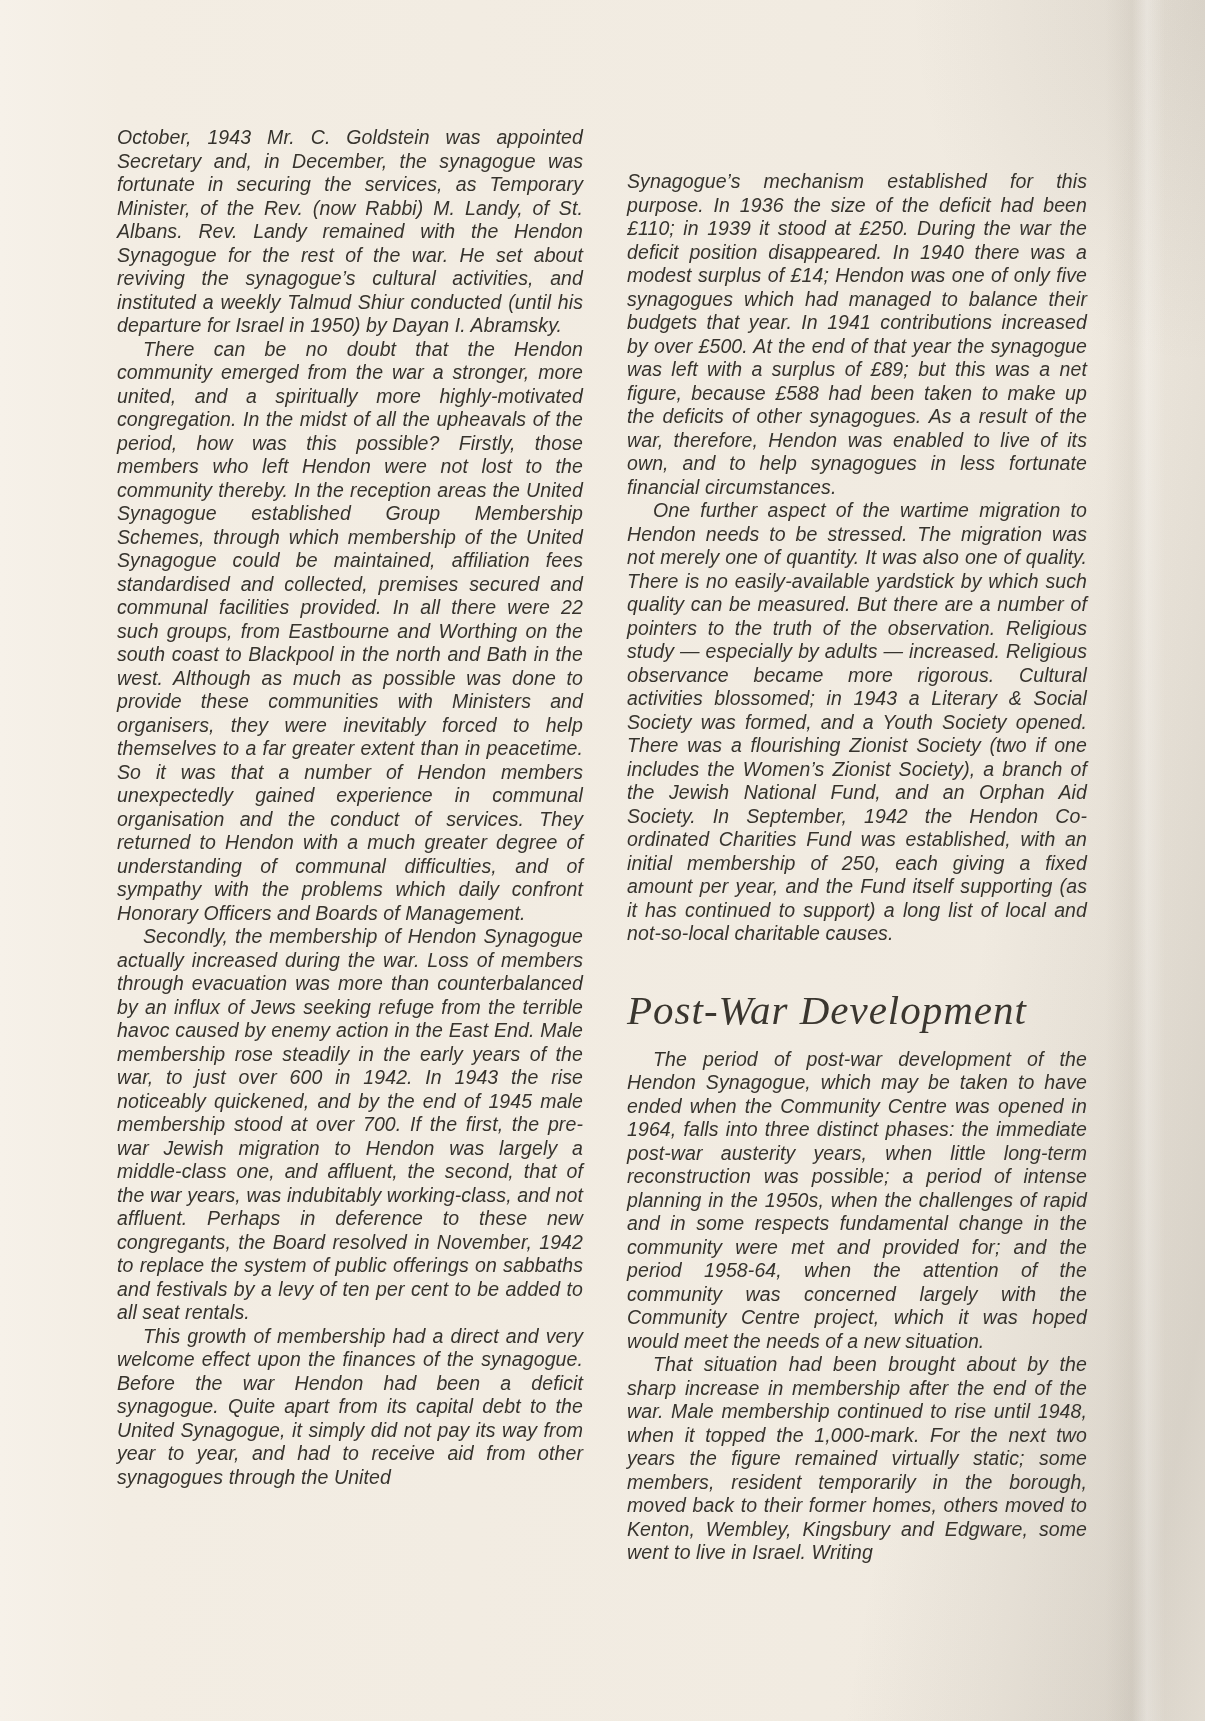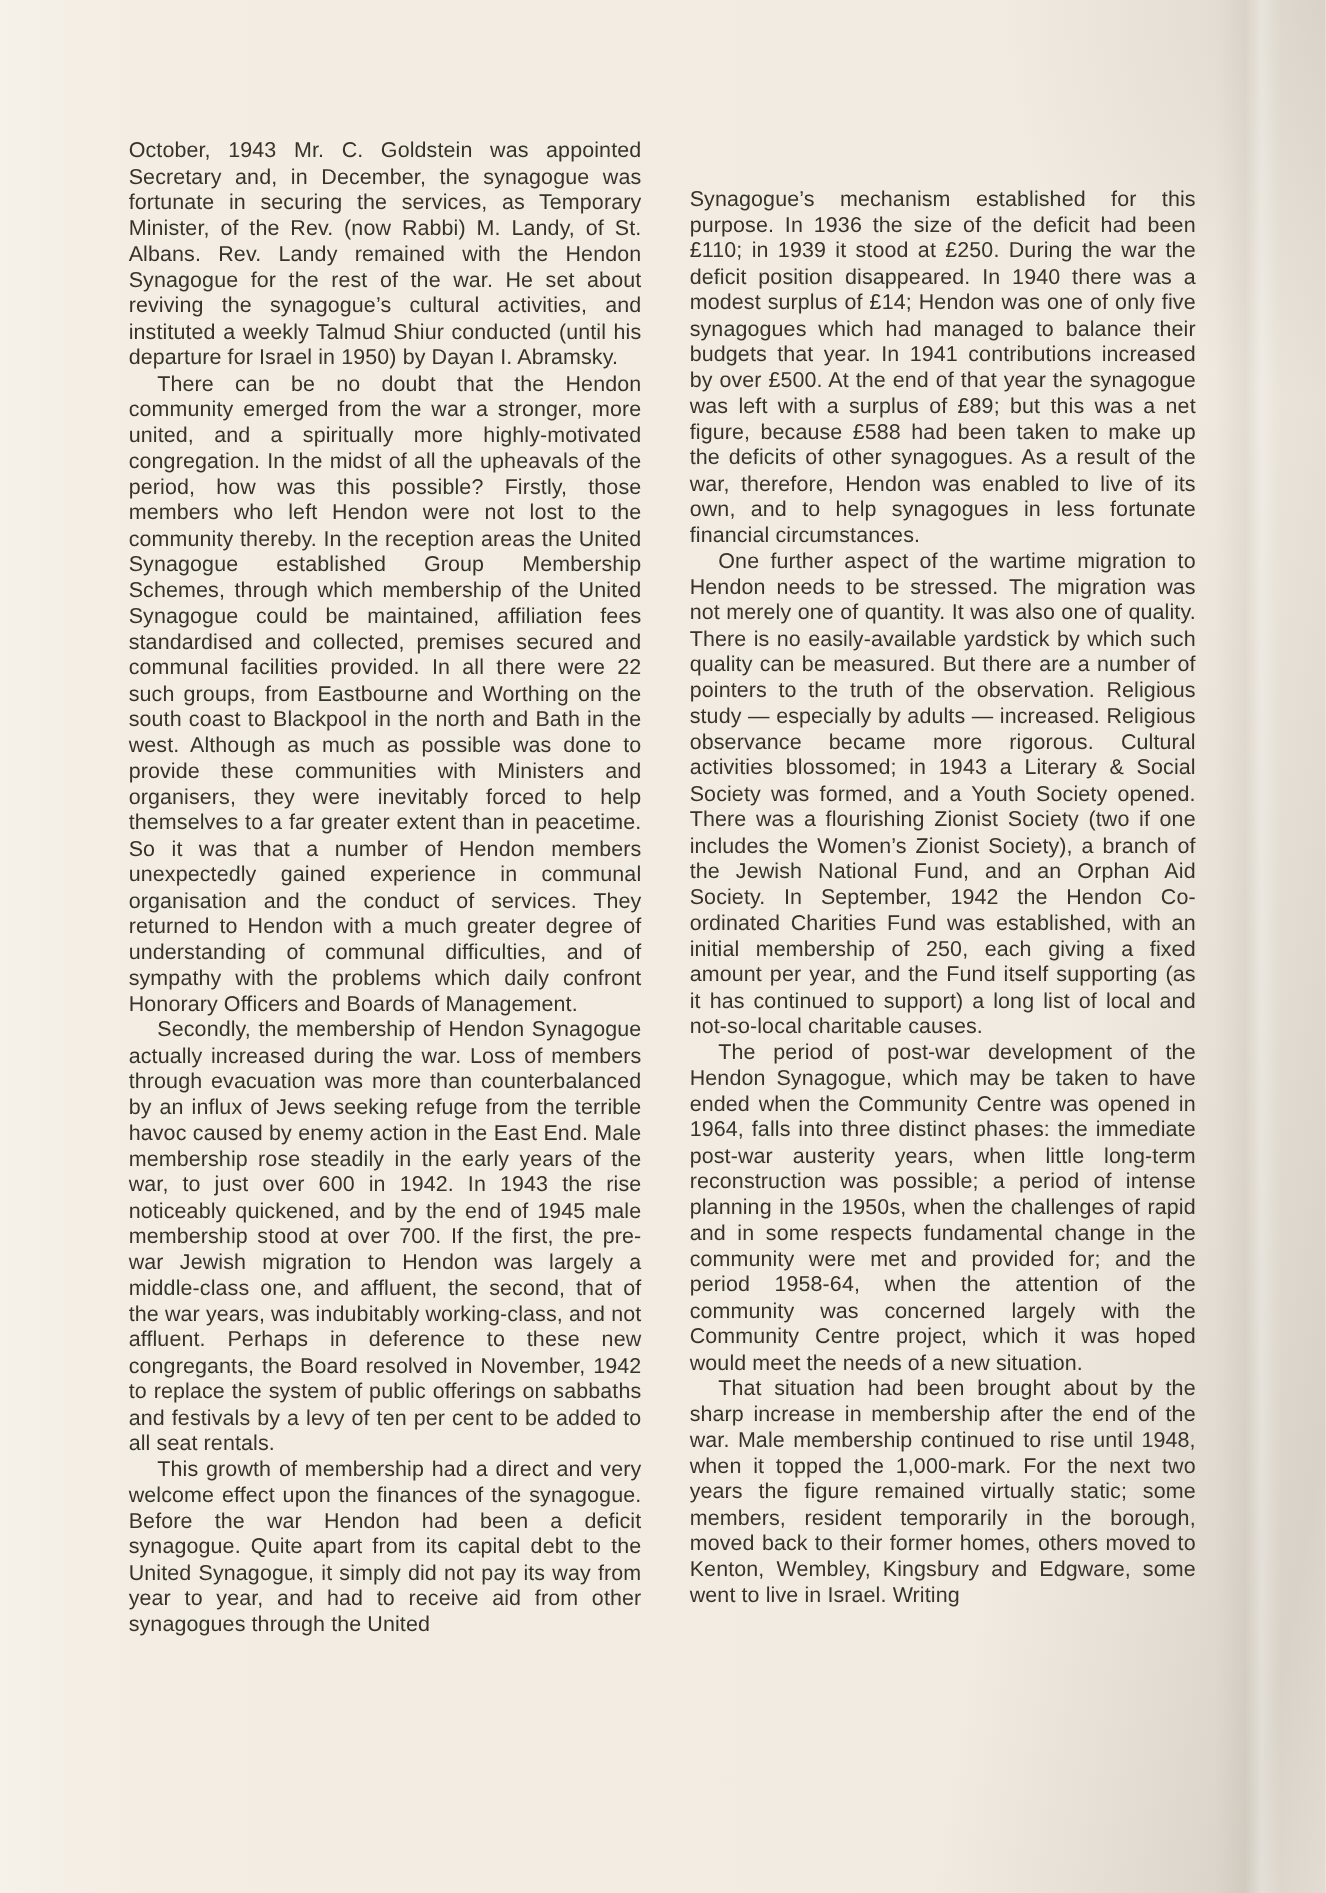--- a/index.html
+++ b/index.html
@@ -34,20 +34,21 @@
     background: linear-gradient(90deg, rgba(110,100,85,0) 0%, rgba(110,100,85,0.07) 45%, rgba(255,255,255,0.25) 70%, rgba(110,100,85,0) 100%);
   }
   .col {
     position: absolute;
     top: 126px;
     text-align: justify;
     font-size: 19.5px;
     line-height: 23.5px;
     letter-spacing: 0.1px;
     color: var(--ink, #36332d);
+    font-style: italic;
   }
   .col-left  { left: 117px; width: 466px; }
   .col-right { left: 627px; width: 460px; margin-top: 44px; }
   .col p {
     margin: 0;
     text-indent: 26px;
   }
   .col p.first {
     text-indent: 0;
   }
@@ -70,17 +71,18 @@
   <div class="col col-left">
     <p class="first">October, 1943 Mr. C. Goldstein was appointed Secretary and, in December, the synagogue was fortunate in securing the services, as Temporary Minister, of the Rev. (now Rabbi) M. Landy, of St. Albans. Rev. Landy remained with the Hendon Synagogue for the rest of the war. He set about reviving the synagogue’s cultural activities, and instituted a weekly Talmud Shiur conducted (until his departure for Israel in 1950) by Dayan I. Abramsky.</p>
     <p>There can be no doubt that the Hendon community emerged from the war a stronger, more united, and a spiritually more highly-motivated congregation. In the midst of all the upheavals of the period, how was this possible? Firstly, those members who left Hendon were not lost to the community thereby. In the reception areas the United Synagogue established Group Membership Schemes, through which membership of the United Synagogue could be maintained, affiliation fees standardised and collected, premises secured and communal facilities provided. In all there were 22 such groups, from Eastbourne and Worthing on the south coast to Blackpool in the north and Bath in the west. Although as much as possible was done to provide these communities with Ministers and organisers, they were inevitably forced to help themselves to a far greater extent than in peacetime. So it was that a number of Hendon members unexpectedly gained experience in communal organisation and the conduct of services. They returned to Hendon with a much greater degree of understanding of communal difficulties, and of sympathy with the problems which daily confront Honorary Officers and Boards of Management.</p>
     <p>Secondly, the membership of Hendon Synagogue actually increased during the war. Loss of members through evacuation was more than counterbalanced by an influx of Jews seeking refuge from the terrible havoc caused by enemy action in the East End. Male membership rose steadily in the early years of the war, to just over 600 in 1942. In 1943 the rise noticeably quickened, and by the end of 1945 male membership stood at over 700. If the first, the pre-war Jewish migration to Hendon was largely a middle-class one, and affluent, the second, that of the war years, was indubitably working-class, and not affluent. Perhaps in deference to these new congregants, the Board resolved in November, 1942 to replace the system of public offerings on sabbaths and festivals by a levy of ten per cent to be added to all seat rentals.</p>
     <p>This growth of membership had a direct and very welcome effect upon the finances of the synagogue. Before the war Hendon had been a deficit synagogue. Quite apart from its capital debt to the United Synagogue, it simply did not pay its way from year to year, and had to receive aid from other synagogues through the United</p>
   </div>
 
   <div class="col col-right">
     <p class="first">Synagogue’s mechanism established for this purpose. In 1936 the size of the deficit had been £110; in 1939 it stood at £250. During the war the deficit position disappeared. In 1940 there was a modest surplus of £14; Hendon was one of only five synagogues which had managed to balance their budgets that year. In 1941 contributions increased by over £500. At the end of that year the synagogue was left with a surplus of £89; but this was a net figure, because £588 had been taken to make up the deficits of other synagogues. As a result of the war, therefore, Hendon was enabled to live of its own, and to help synagogues in less fortunate financial circumstances.</p>
     <p>One further aspect of the wartime migration to Hendon needs to be stressed. The migration was not merely one of quantity. It was also one of quality. There is no easily-available yardstick by which such quality can be measured. But there are a number of pointers to the truth of the observation. Religious study — especially by adults — increased. Religious observance became more rigorous. Cultural activities blossomed; in 1943 a Literary &amp; Social Society was formed, and a Youth Society opened. There was a flourishing Zionist Society (two if one includes the Women’s Zionist Society), a branch of the Jewish National Fund, and an Orphan Aid Society. In September, 1942 the Hendon Co-ordinated Charities Fund was established, with an initial membership of 250, each giving a fixed amount per year, and the Fund itself supporting (as it has continued to support) a long list of local and not-so-local charitable causes.</p>
+    <h1 class="section-heading">Post-War Development</h1>
     <p>The period of post-war development of the Hendon Synagogue, which may be taken to have ended when the Community Centre was opened in 1964, falls into three distinct phases: the immediate post-war austerity years, when little long-term reconstruction was possible; a period of intense planning in the 1950s, when the challenges of rapid and in some respects fundamental change in the community were met and provided for; and the period 1958-64, when the attention of the community was concerned largely with the Community Centre project, which it was hoped would meet the needs of a new situation.</p>
     <p>That situation had been brought about by the sharp increase in membership after the end of the war. Male membership continued to rise until 1948, when it topped the 1,000-mark. For the next two years the figure remained virtually static; some members, resident temporarily in the borough, moved back to their former homes, others moved to Kenton, Wembley, Kingsbury and Edgware, some went to live in Israel. Writing</p>
   </div>
 
 </div>
 
 </body></html>

